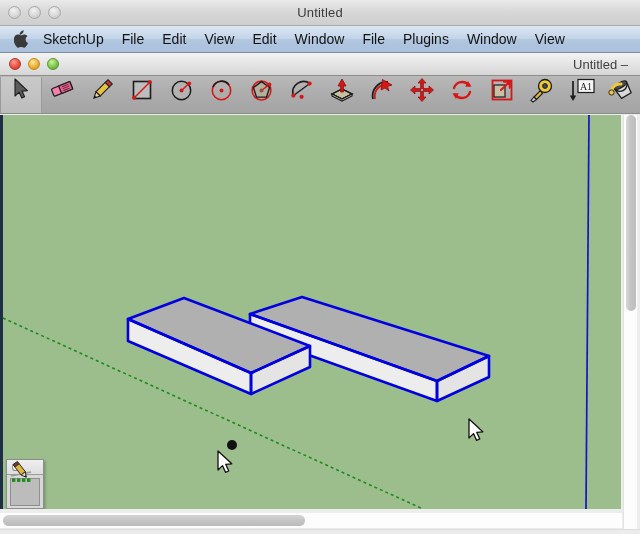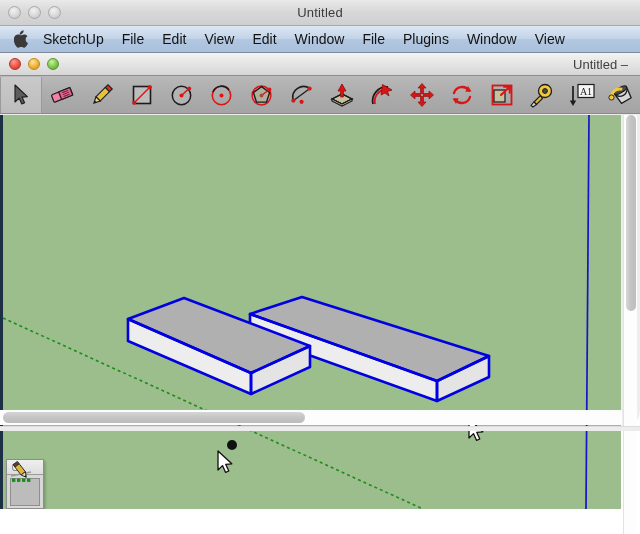--- a/index.html
+++ b/index.html
@@ -67,23 +67,22 @@
     padding: 0 9px;
     white-space: nowrap;
     line-height: 26px;
     flex: 0 0 auto;
   }
   .menu-item.app-name { font-weight: normal; padding-left: 0; }
 
   
   .doc-window {
     position: absolute; left: 0; top: 53px;
-    width: 640px; height: 378px;
+    width: 640px; height: 481px;
     background: #ededed;
-    border-radius: 21px;
   }
   .doc-titlebar {
     position: absolute; left: 0; top: 0;
     width: 640px; height: 23px;
     background: linear-gradient(to bottom, #f3f3f3 0%, #e3e3e3 55%, #d6d6d6 100%);
     border-bottom: 1px solid #8e8e8e;
     box-sizing: border-box;
   }
   .doc-lights { position: absolute; left: 9px; top: 5px; display: flex; gap: 7px; }
   .doc-light { width: 12px; height: 12px; border-radius: 50%; box-sizing: border-box; }
@@ -102,21 +101,21 @@
     position: absolute; left: 0; top: 23px;
     width: 640px; height: 38px;
     background: linear-gradient(to bottom, #b9b9b9 0%, #adadad 45%, #a4a4a4 100%);
     border-bottom: 1px solid #8a8a8a;
     box-sizing: border-box;
     display: flex; align-items: center;
     overflow: hidden;
   }
   .tool {
     width: 40px; height: 36px;
-    display: flex; align-items: center; justify-content: center;
+    display: flex; justify-content: center;
     flex: 0 0 auto;
     position: relative;
   }
   .tool.active {
     background: linear-gradient(to bottom, #c9c9c9 0%, #bdbdbd 100%);
     border-left: 1px solid #9a9a9a;
     border-right: 1px solid #9a9a9a;
   }
   .tool svg { display: block; }
 

